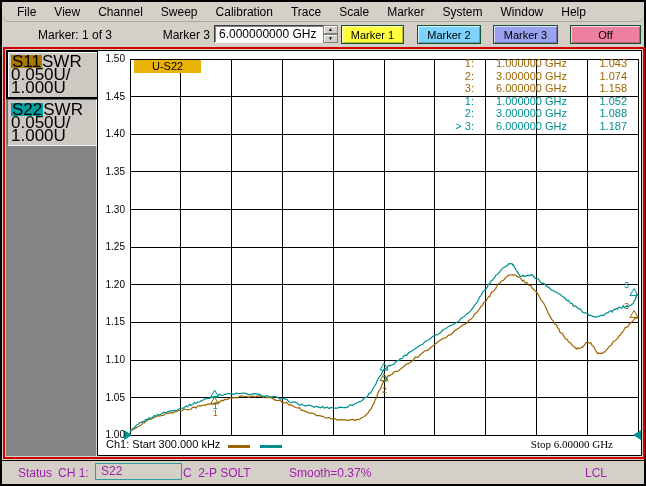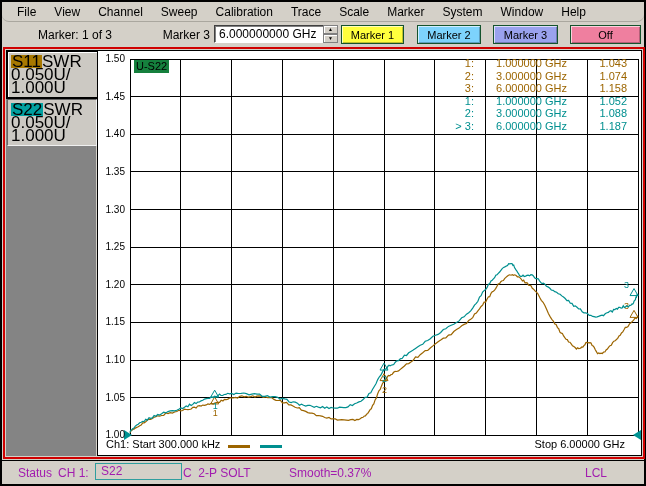--- a/index.html
+++ b/index.html
@@ -37,29 +37,29 @@
   .trace-btn{width:86px;margin:0;background:#ccc9c3;font-size:17px;line-height:13px;
              padding:3px 0 3px 3px;box-sizing:content-box;}
   .trace-btn.active{border:2px solid #000;box-shadow:inset 1px 1px 0 #fff;}
   .trace-btn.inactive{border:1px solid #f0f0f0;border-top-color:#666;border-left-color:#666;
                       margin-left:1px;width:85px;}
   .trace-tag{display:inline-block;padding:0 1px;color:#000;}
 
   .panel{flex:1;background:#fff;border:1px solid #000;margin-left:1px;position:relative;}
   .ytick{position:absolute;left:0;width:27px;text-align:right;font-size:10px;color:#000;height:12px;line-height:12px;}
   .plot-svg{position:absolute;left:0;top:0;}
-  .active-trace-label{position:absolute;left:36px;top:9px;background:#15803d;color:#000;
-                      font-size:11px;padding:0 2px;line-height:13px;}
+  .active-trace-label{position:absolute;left:36px;top:9px;background:#eab308;color:#000;
+                      font-size:11px;padding:0 18px;line-height:13px;}
   .readout{position:absolute;left:340px;top:6px;width:189px;font-size:11px;}
   .readout-row{display:flex;height:12.6px;line-height:12.6px;}
   .readout-row span{display:block;text-align:right;white-space:pre;}
   .ro-num{width:36px;}.ro-freq{width:93px;}.ro-val{width:60px;}
   .axis-strip{position:absolute;left:0;bottom:2px;width:100%;height:16px;font-size:11px;color:#000;}
   .start-label{position:absolute;left:8px;top:1px;}
-  .stop-label{position:absolute;right:16px;top:1px;}
+  .stop-label{position:absolute;right:28px;top:1px;font-family:Liberation Serif, serif;}
   .swatch{position:absolute;top:8px;width:22px;height:3px;}
 
   
   .statusbar{position:absolute;left:0;bottom:0;width:100%;height:23px;background:#d4d0c8;
              border-top:1px solid #000;font-size:12px;color:#a21caf;}
   .sb-item{position:absolute;top:5px;}
   .sb-box{position:absolute;left:93px;top:2px;width:80px;height:15px;line-height:15px;
           border:1px solid #2f9e9e;padding-left:5px;}
 </style>
 </head>

